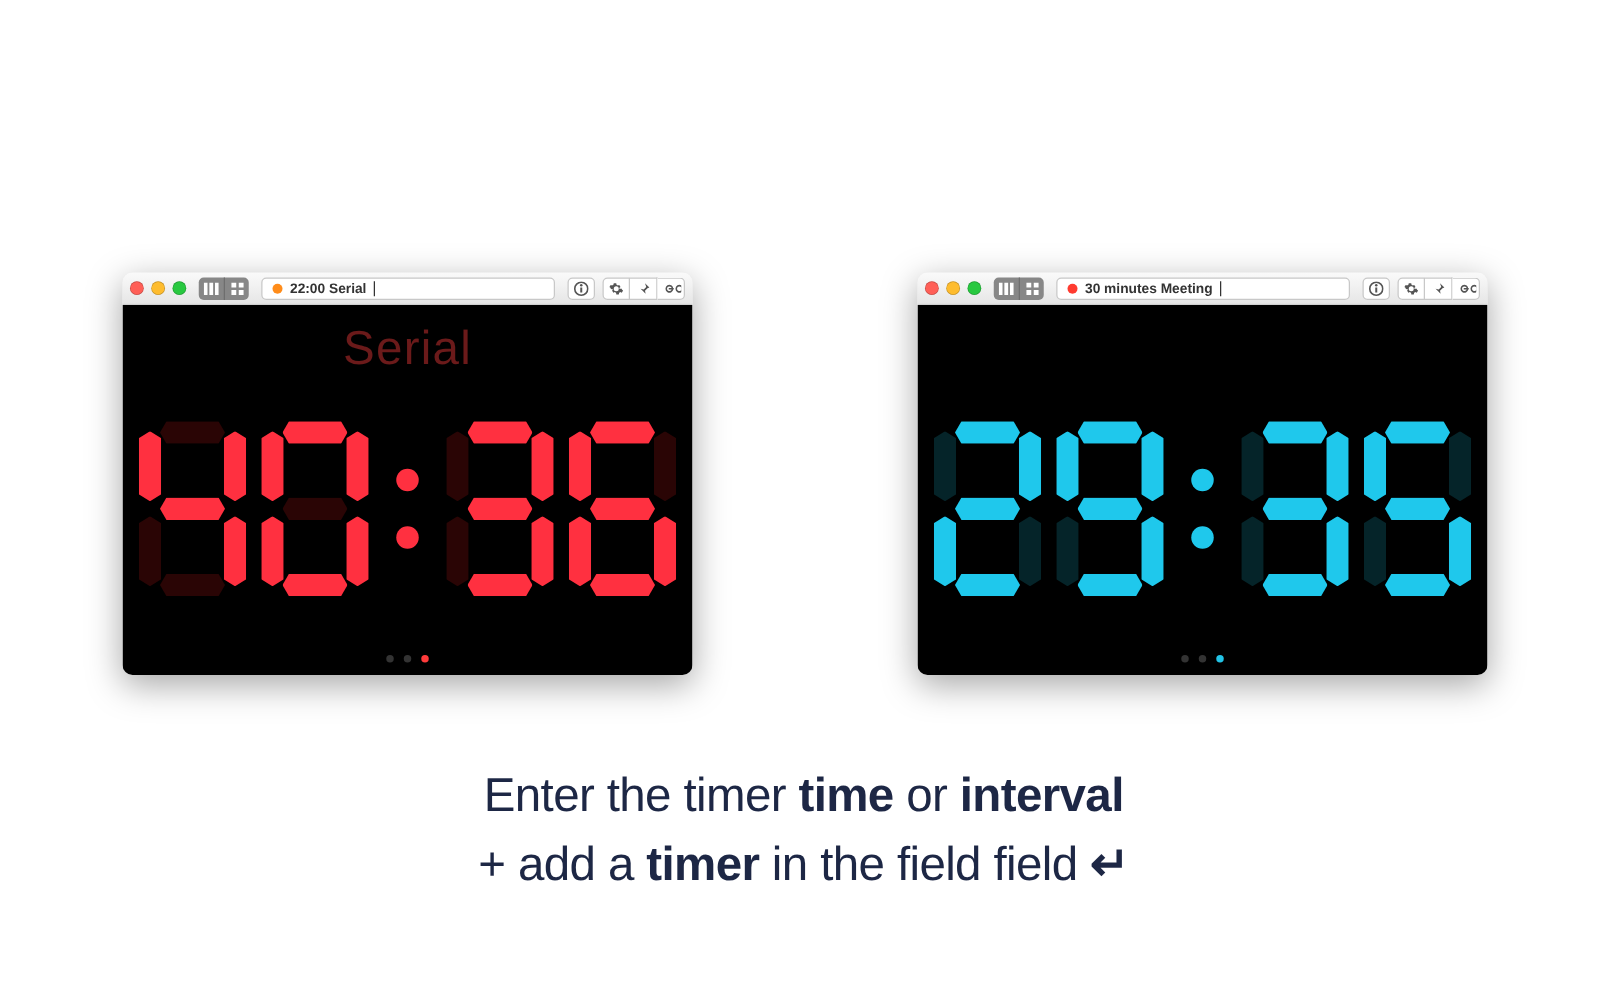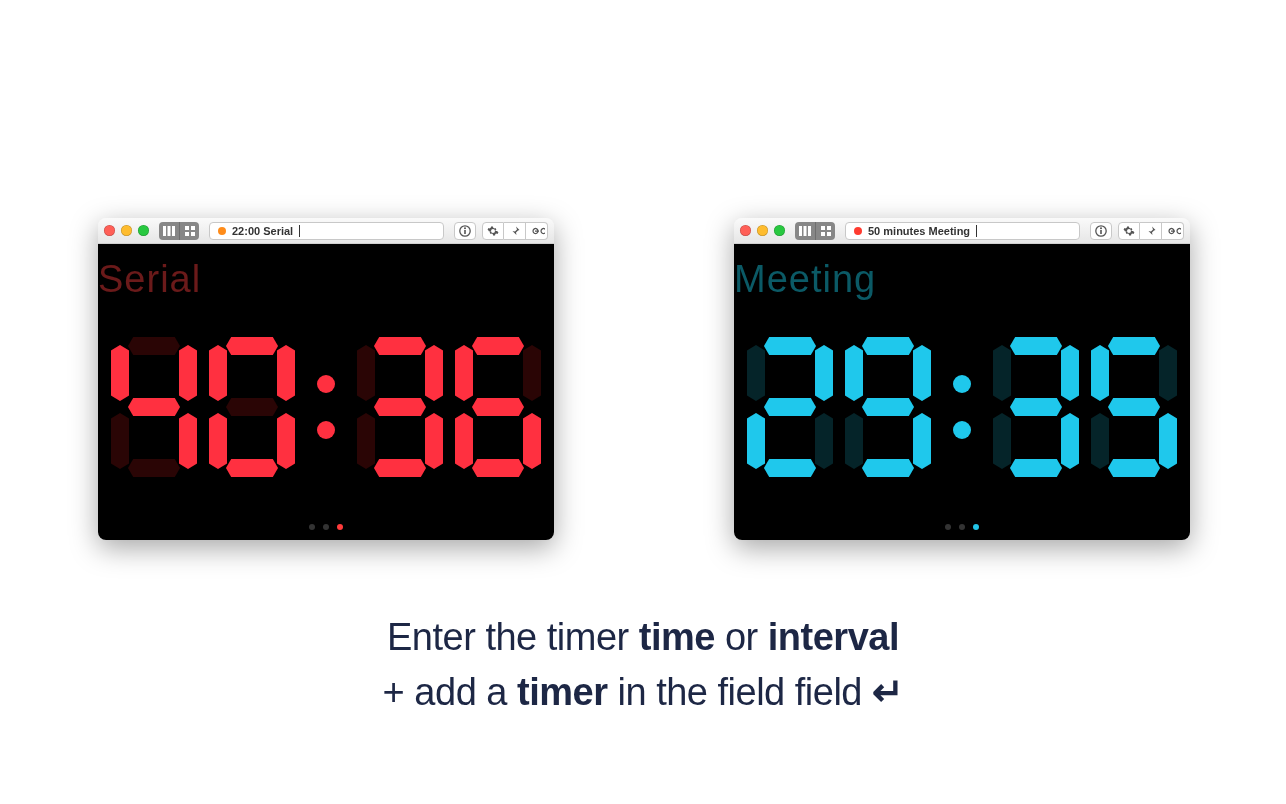--- a/index.html
+++ b/index.html
@@ -32,21 +32,21 @@
 
   .infobtn, .pillbtn { background:#fff; border:1px solid #c8c8c8; border-radius:4px; height:18px; display:flex; align-items:center; justify-content:center; color:#555; }
   .infobtn { width:22px; font-size:11px; font-weight:700; }
   .pills { display:flex; }
   .pills .pillbtn { width:22px; font-size:10px; border-radius:0; }
   .pills .pillbtn:first-child { border-radius:4px 0 0 4px; }
   .pills .pillbtn:last-child  { border-radius:0 4px 4px 0; }
   .pills .pillbtn + .pillbtn { border-left:none; }
 
   .body { background:#000; height:296px; position:relative; font-family:"Helvetica Neue", Arial; }
-  .label { position:absolute; top:14px; width:100%; text-align:left; font-size:38px; font-weight:300; letter-spacing:1px; }
+  .label { position:absolute; top:14px; width:100%; text-align:center; font-size:38px; font-weight:300; letter-spacing:1px; }
   .label.red { color:#6b1a1a; }
   .label.cyan{ color:#0b5a66; }
 
   .digits { position:absolute; top:88px; left:0; width:100%; height:150px; display:flex; align-items:center; justify-content:center; gap:4px; }
   .digit-wrap { position:relative; width:86px; height:140px; margin:0 4px; }
   .digit-wrap .ghost, .digit-wrap .fg { position:absolute; inset:0; }
   .colon { display:flex; flex-direction:column; gap:28px; margin:0 14px; }
   .colon .pip { width:18px; height:18px; border-radius:50%; }
 
   .pager { position:absolute; bottom:10px; width:100%; display:flex; justify-content:center; gap:8px; }
@@ -239,21 +239,21 @@
             <svg width="10" height="10" viewBox="0 0 10 10">
                 <rect x="0" y="0" width="4" height="4" fill="#fff"></rect>
                 <rect x="6" y="0" width="4" height="4" fill="#fff"></rect>
                 <rect x="0" y="6" width="4" height="4" fill="#fff"></rect>
                 <rect x="6" y="6" width="4" height="4" fill="#fff"></rect>
               </svg>
           </div>
         </div>
         <div class="input-field">
           <span class="status-dot status-red"></span>
-          <span>50 minutes Meeting</span>
+          <span>30 minutes Meeting</span>
           <span class="caret"></span>
         </div>
         <div class="infobtn">
           <svg width="12" height="12" viewBox="0 0 12 12">
               <circle cx="6" cy="6" r="5.2" fill="none" stroke="#555" stroke-width="1.3"></circle>
               <circle cx="6" cy="3.2" r="1" fill="#555"></circle>
               <rect x="5.2" y="5" width="1.6" height="4" fill="#555"></rect>
             </svg>
         </div>
         <div class="pills">
@@ -268,21 +268,20 @@
               </svg>
           </div>
           <div class="pillbtn">
             <svg width="16" height="10" viewBox="0 0 32 16">
                 <path fill="none" stroke="#555" stroke-width="2.5" d="M8 8a5 5 0 1 1 0 .01M24 8a5 5 0 1 1 0 .01M12 8h8"></path>
               </svg>
           </div>
         </div>
       </div>
       <div class="body">
-        <div class="label cyan">Meeting</div>
         <div class="digits" id="digits-right">
             <div class="digit-wrap">
               <div class="seg7 ghost cyan-off">
                 <div class="s on h a"></div>
                 <div class="s on v b"></div>
                 <div class="s on v c"></div>
                 <div class="s on h d"></div>
                 <div class="s on v e"></div>
                 <div class="s on v f"></div>
                 <div class="s on h g"></div>

